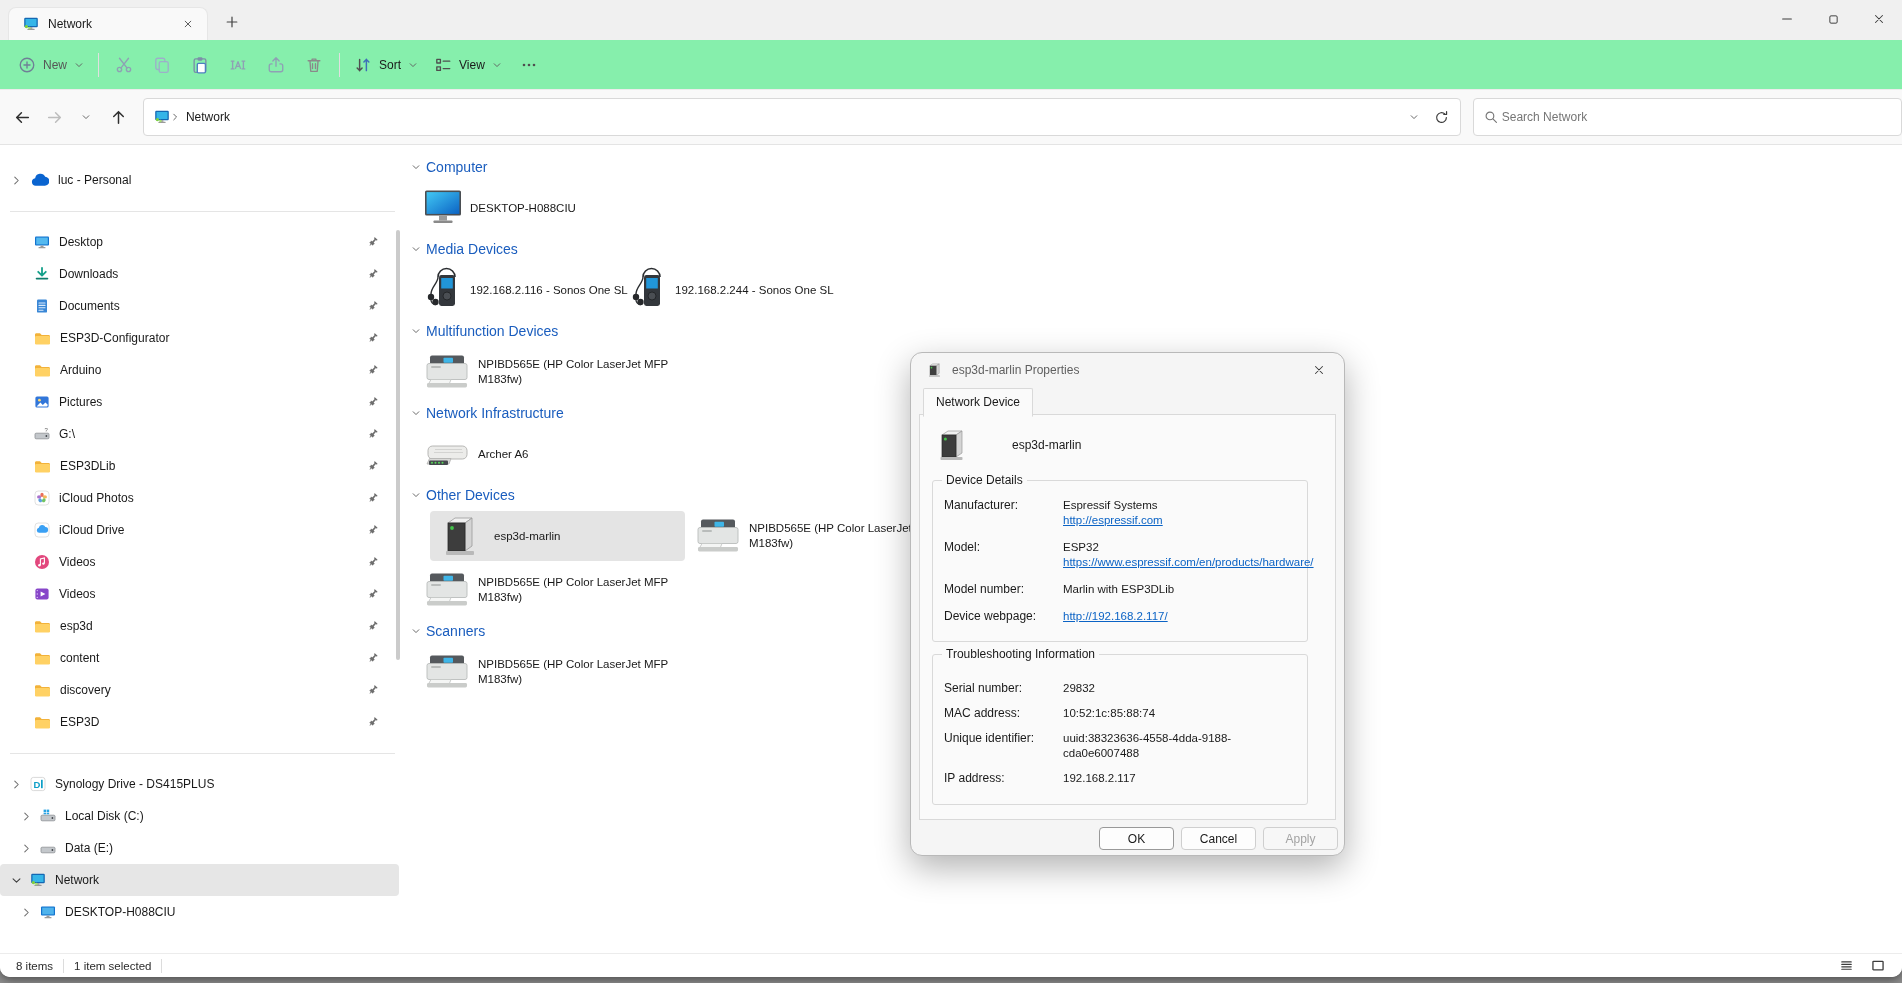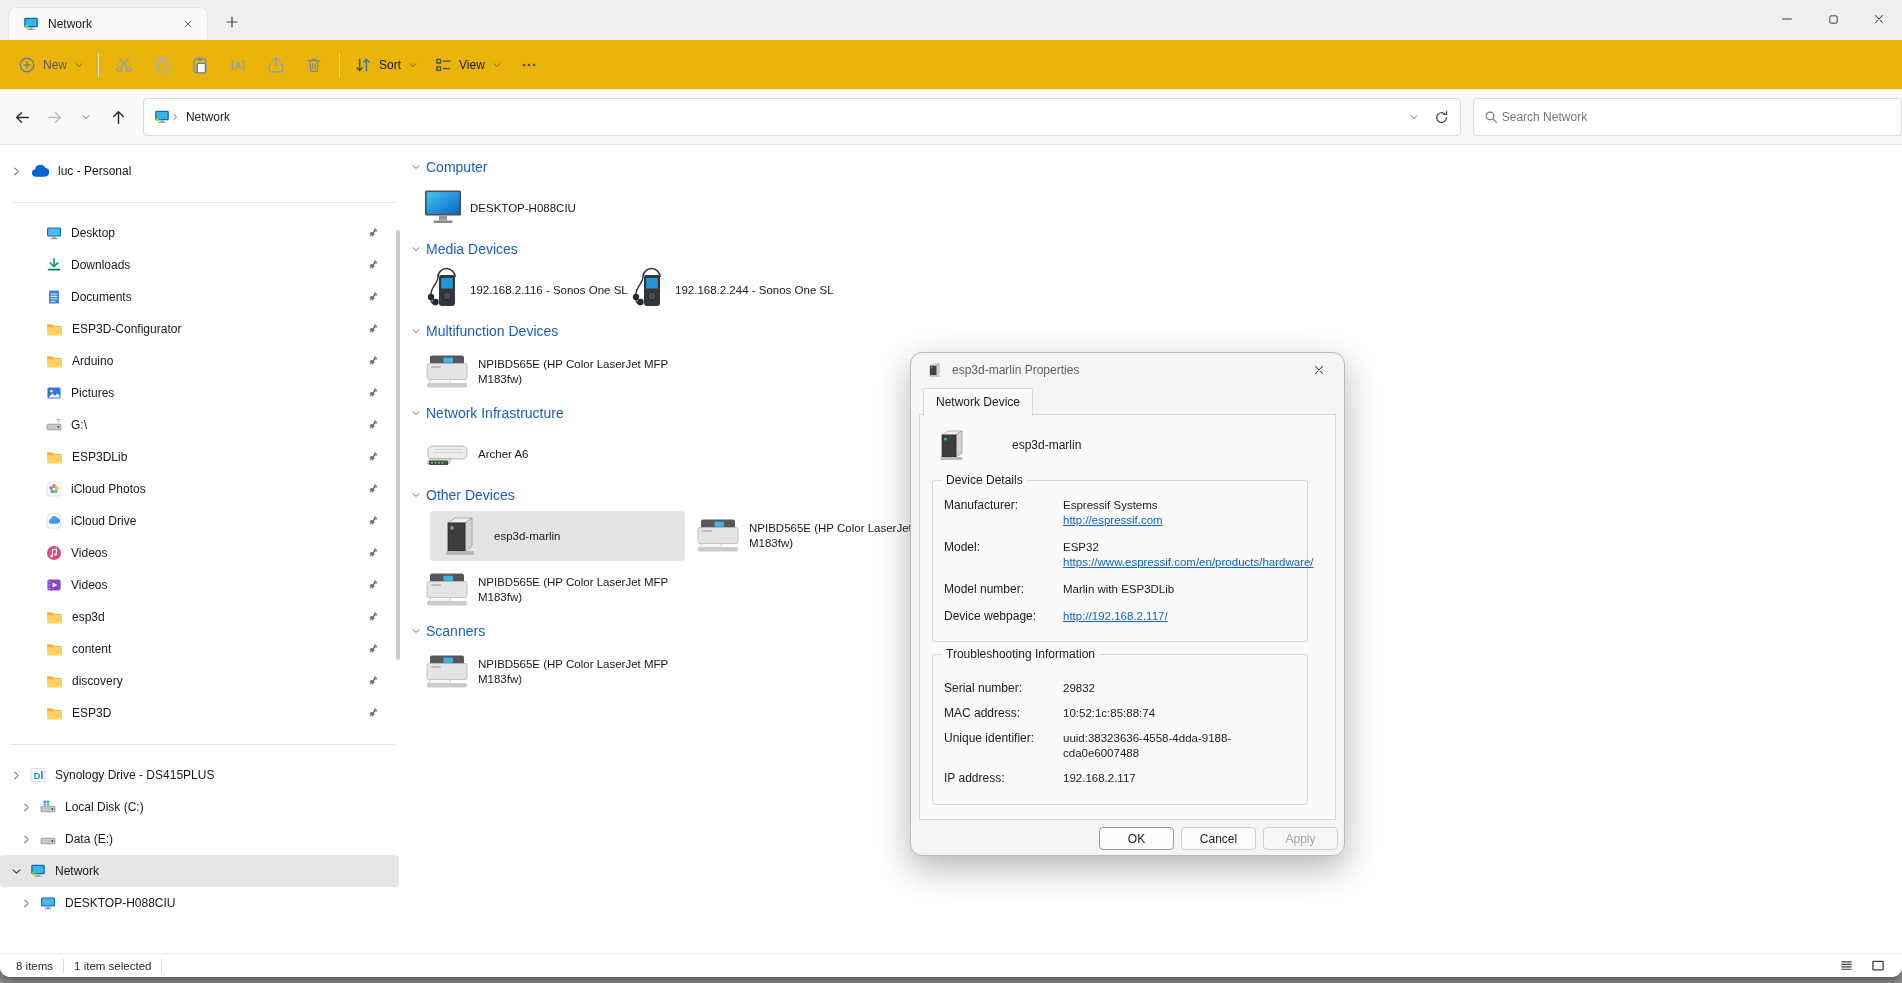--- a/index.html
+++ b/index.html
@@ -11,42 +11,42 @@
   
   .tabbar{position:absolute;left:0;top:0;width:100%;height:40px;background:#f0f0f0;display:flex;align-items:flex-end}
   .tab{position:relative;margin-left:8px;width:200px;height:33px;background:#f9f9f9;border-radius:8px 8px 0 0;display:flex;align-items:center;padding:0 8px 0 14px;font-size:12px;color:#1a1a1a;border:1px solid #e6e6e6;border-bottom:none}
   .tab .lbl{margin-left:9px;flex:1}
   .tab-close{width:22px;height:22px;border-radius:4px;display:flex;align-items:center;justify-content:center}
   .newtab{width:28px;height:28px;margin:0 0 4px 10px;display:flex;align-items:center;justify-content:center;border-radius:4px}
   .wincontrols{margin-left:auto;display:flex;height:40px;align-self:flex-start}
   .wc{width:46px;height:38px;display:flex;align-items:center;justify-content:center}
 
   
-  .toolbar{position:absolute;left:0;top:40px;width:100%;height:50px;background:#eab308;border-bottom:1px solid #ececec;display:flex;align-items:center;padding-left:10px}
+  .toolbar{position:absolute;left:0;top:40px;width:100%;height:50px;background:#86efac;border-bottom:1px solid #ececec;display:flex;align-items:center;padding-left:10px}
   .tbtn{display:flex;align-items:center;gap:7px;padding:6px 8px;border-radius:4px;font-size:12px;color:#565656}
   .tico{width:38px;height:34px;display:flex;align-items:center;justify-content:center;border-radius:4px}
   .tsep{width:1px;height:24px;background:#e0e0e0;margin:0 6px}
 
   
   .addrbar{position:absolute;left:0;top:90px;width:100%;height:55px;background:#f9f9f9;border-bottom:1px solid #e4e4e4;display:flex;align-items:center}
   .navbtn{width:30px;height:30px;display:flex;align-items:center;justify-content:center;border-radius:4px;margin-left:2px}
   .navbtn:first-child{margin-left:8px}
   .crumbbox{margin-left:10px;width:1330px;height:38px;background:#fff;border:1px solid #d9d9d9;border-radius:4px;display:flex;align-items:center;padding:0 4px 0 10px;font-size:12px;color:#1a1a1a}
   .crumbbox .lbl{margin:0 6px}
   .crumbbox .spacer{flex:1}
   .boxbtn{width:28px;height:28px;display:flex;align-items:center;justify-content:center;border-radius:4px}
   .searchbox{margin-left:12px;width:433px;height:38px;background:#fff;border:1px solid #d9d9d9;border-radius:4px;display:flex;align-items:center;padding:0 10px}
   .searchbox input{border:none;outline:none;background:transparent;font-family:"Liberation Sans",sans-serif;font-size:12px;color:#1a1a1a;margin-left:4px;width:370px}
   .searchbox input::placeholder{color:#767676}
 
   
   .main{position:absolute;left:0;top:145px;right:0;bottom:24px;background:#fff}
-  .sidebar{position:absolute;left:0;top:8px;width:405px;height:100%;padding-top:2px;overflow:hidden}
+  .sidebar{position:absolute;left:0;top:17px;width:405px;height:100%;padding-top:2px;overflow:hidden}
   .sb-row{display:flex;align-items:center;height:32px;padding-left:8px;font-size:12px;color:#191919;margin-right:6px;border-radius:4px}
-  .sb-row.qa{padding-left:24px}
+  .sb-row.qa{padding-left:12px}
   .sb-row.d1{padding-left:18px}
   .sb-row.sel{background:#e6e6e6}
   .sb-row .chev{width:16px;height:16px;display:flex;align-items:center;justify-content:center;flex:none}
   .sb-row .ic{margin-left:6px}
   .sb-row .lbl{margin-left:9px;white-space:nowrap}
   .sb-row .pin{margin-left:auto;margin-right:20px}
   .sb-sep{height:30px;display:flex;align-items:center;padding:0 10px}
   .sb-sep i{display:block;width:100%;height:1px;background:#e5e5e5}
   .sb-scroll{position:absolute;left:396px;top:85px;width:4px;height:430px;background:#cbcbcb;border-radius:2px}
 

